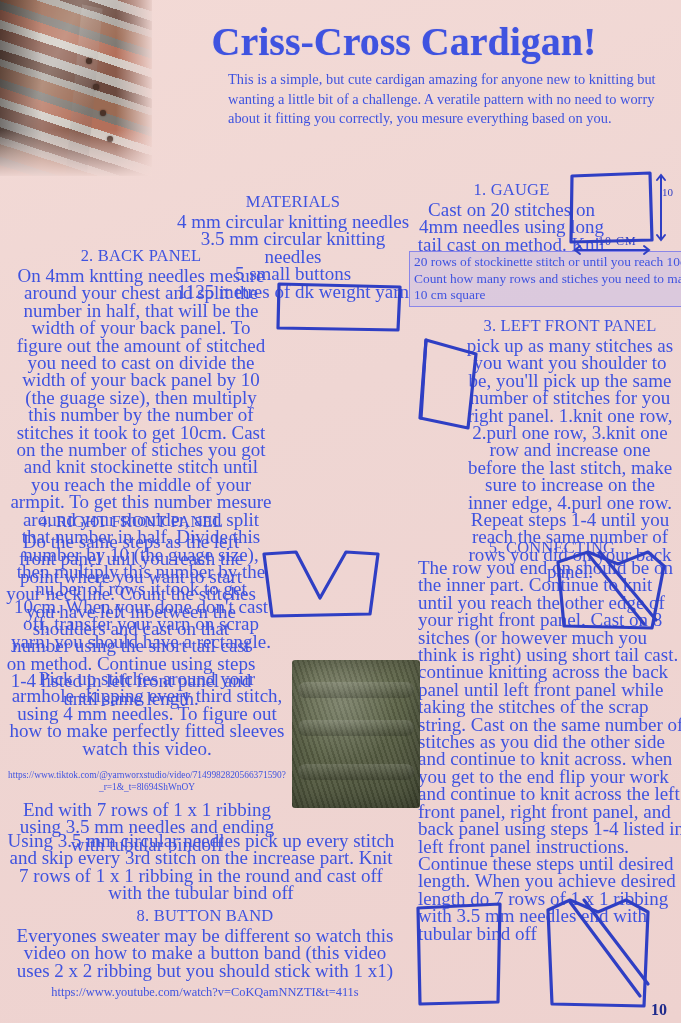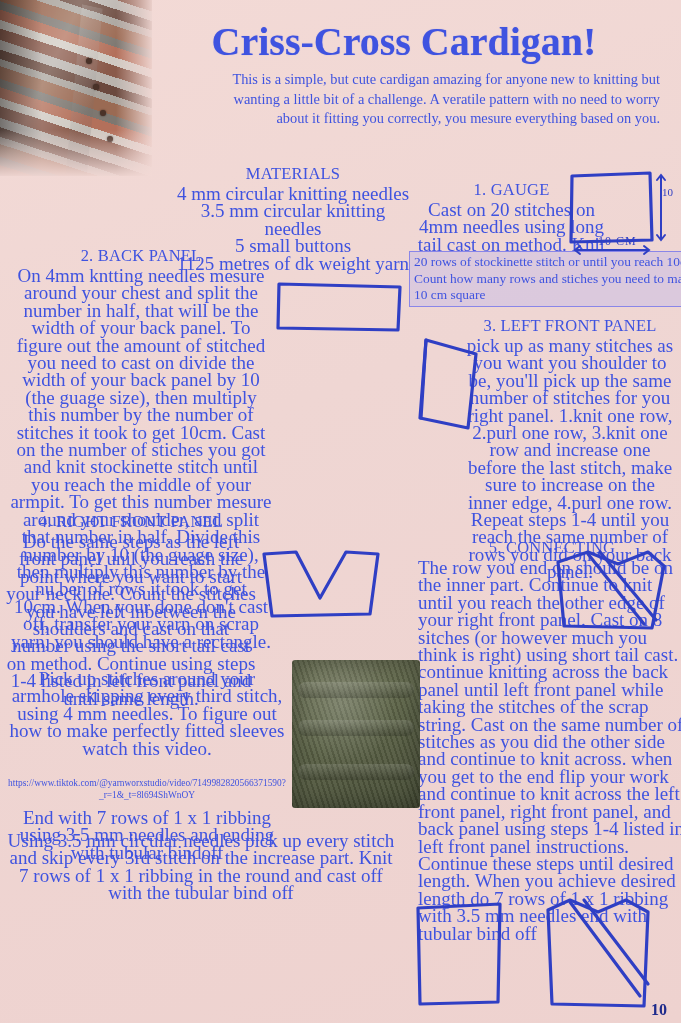--- a/index.html
+++ b/index.html
@@ -21,21 +21,21 @@
     text-align:center;
     font-size:40px;line-height:48px;
     font-weight:bold;
     color:#3f53e0;
     letter-spacing:0px;
     text-shadow:0 0 1px rgba(63,83,224,.4);
   }
   
   .intro{
     position:absolute;left:228px;top:70px;width:432px;
-    text-align:right;
+    text-align:left;
     font-size:14.4px;line-height:19.5px;
     color:#3f53e0;
   }
   
   .photo-cardigan{
     position:absolute;left:0px;top:0px;width:152px;height:176px;
     overflow:hidden;
   }
   .photo-cardigan .base{
     position:absolute;inset:0;
@@ -144,21 +144,21 @@
     <div class="btn" style="left:107px;top:136px"></div>
     <div class="shadow-l"></div>
     <div class="shadow-r"></div>
     <div class="shadow-b"></div>
   </div>
 
   <div class="title">Criss-Cross Cardigan!</div>
 
   <div class="intro">This is a simple, but cute cardigan amazing for anyone new to knitting but wanting a little bit of a challenge. A veratile pattern with no need to worry about it fitting you correctly, you mesure everything based on you.</div>
 
-  <div class="sec c" style="left:176px;top:164px;width:234px">
+  <div class="sec c" style="left:176px;top:192px;width:234px">
     <h3>MATERIALS</h3>
     <p>4 mm circular knitting needles</p>
     <p>3.5 mm circular knitting needles</p>
     <p>5 small buttons</p>
     <p>1125 metres of  dk weight yarn</p>
   </div>
 
   <div class="sec c" style="left:409px;top:180px;width:205px">
     <h3>1.  GAUGE</h3>
     <p>Cast on 20 stitches on 4mm needles using long tail cast on method. Knit</p>
@@ -207,34 +207,39 @@
   </div>
 
   <svg class="dia" style="left:548px;top:548px;width:124px;height:88px" viewBox="0 0 124 88">
     <path class="stroke" d="M10,14 L40,4 L70,16 L100,4 L116,18 L104,80 L16,78 Z"></path>
     <path class="stroke" d="M40,6 L96,76"></path>
     <path class="stroke" d="M52,4 L108,72"></path>
   </svg>
 
   <div class="sec c" style="left:6px;top:670px;width:282px">
     <p>Pick up stitches around your armhole skipping every third stitch, using 4 mm needles. To figure out how to make perfectly fitted sleeves watch this video.</p>
-    <div class="url" style="margin-top:20px">https://www.tiktok.com/@yarnworxstudio/video/7149982820566371590?_r=1&amp;_t=8l694ShWnOY</div>
+    <div class="url" style="margin-top:12px">https://www.tiktok.com/@yarnworxstudio/video/7149982820566371590?_r=1&amp;_t=8l694ShWnOY</div>
     <p style="margin-top:8px">End with 7 rows of 1 x 1 ribbing using 3.5 mm needles and ending with tubular bindoff</p>
   </div>
 
   <div class="photo-sweater">
     <div class="fold" style="top:22px"></div>
     <div class="fold" style="top:60px"></div>
     <div class="fold" style="top:104px"></div>
   </div>
 
   <div class="sec c" style="left:6px;top:832px;width:390px">
     <p>Using 3.5 mm circular needles pick up every stitch and skip every 3rd stitch on the increase part. Knit 7 rows of 1 x 1 ribbing in the round and cast off with the tubular bind off</p>
   </div>
 
+  <div class="sec c" style="left:6px;top:906px;width:398px">
+    <h3>8. BUTTON BAND</h3>
+    <p>Everyones sweater may be different so watch this video on how to make a button band (this video uses 2 x 2 ribbing but you should stick with 1 x1)</p>
+    <div class="url2" style="margin-top:6px">https://www.youtube.com/watch?v=CoKQamNNZTI&amp;t=411s</div>
+  </div>
 
   <svg class="dia" style="left:412px;top:898px;width:96px;height:112px" viewBox="0 0 96 112">
     <path class="stroke" d="M6,10 L88,6 L86,104 L8,106 Z"></path>
   </svg>
   <svg class="dia" style="left:540px;top:896px;width:116px;height:116px" viewBox="0 0 116 116">
     <path class="stroke" d="M8,14 L30,4 L58,16 L86,4 L108,16 L104,110 L12,108 Z"></path>
     <path class="stroke" d="M30,6 L100,100"></path>
     <path class="stroke" d="M44,4 L108,88"></path>
   </svg>
 

